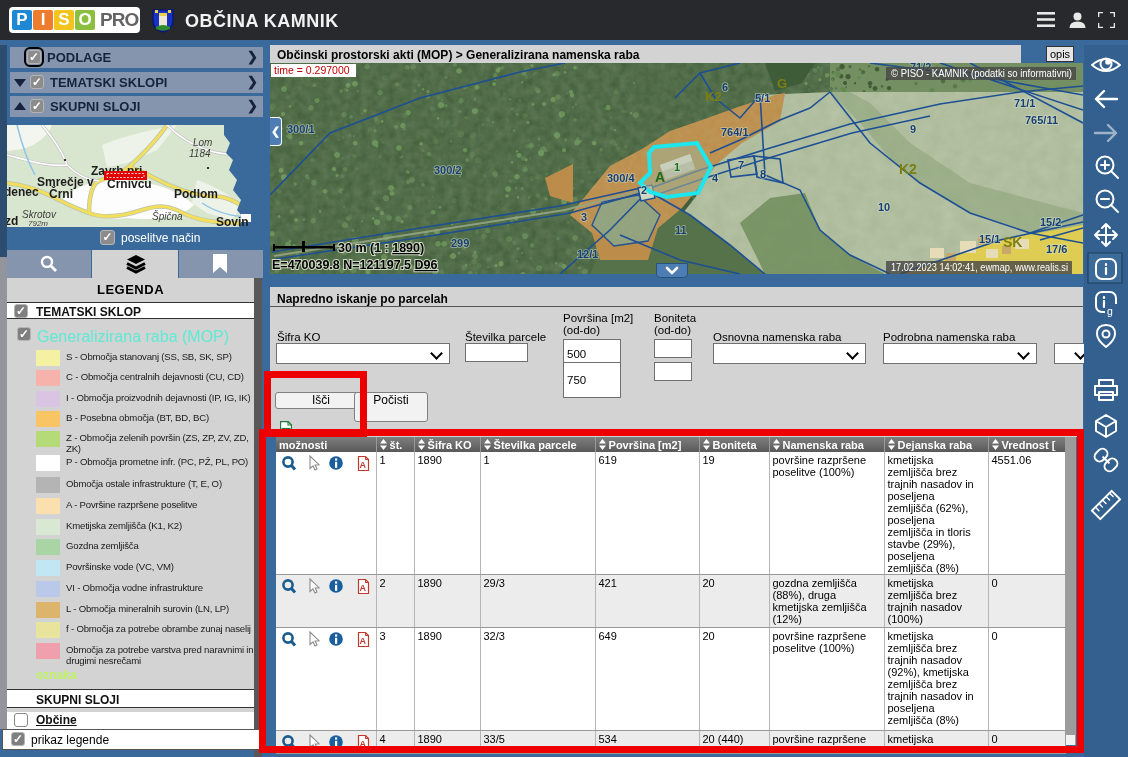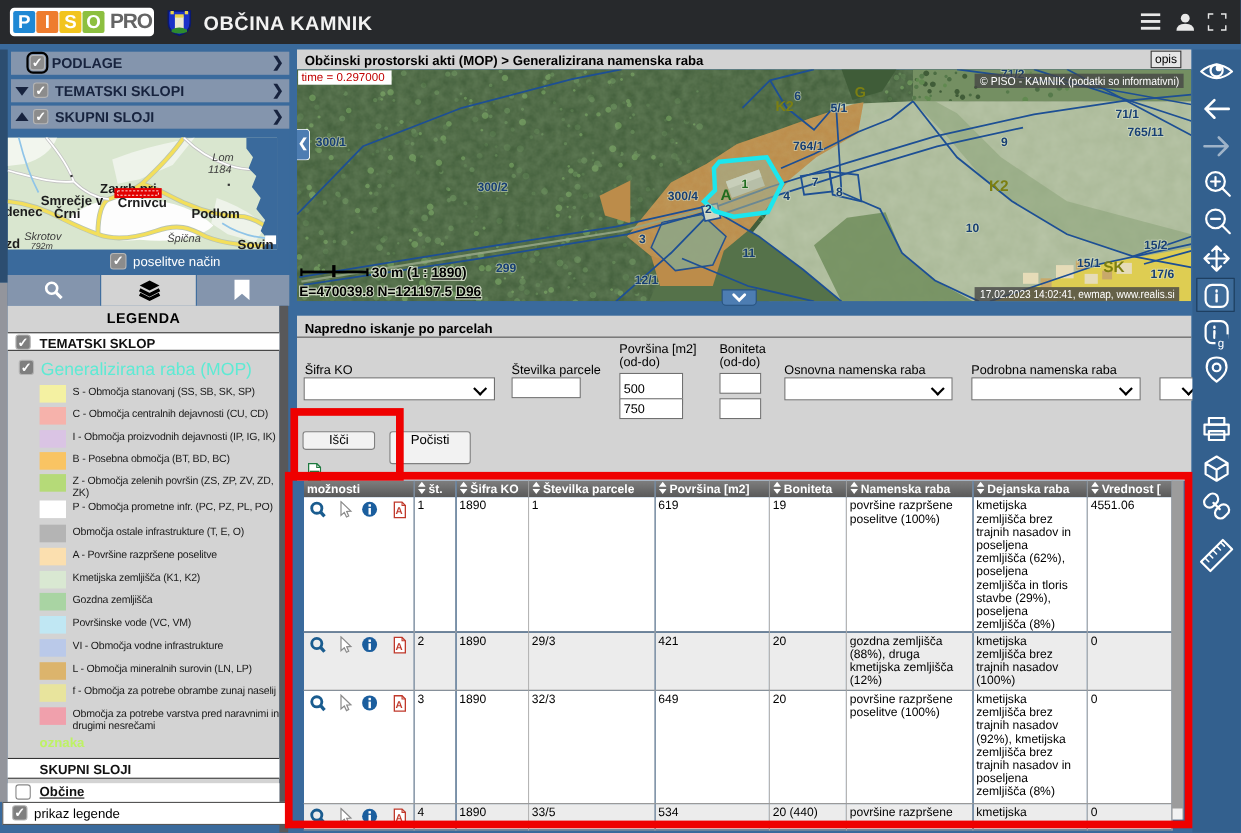--- a/index.html
+++ b/index.html
@@ -29,21 +29,21 @@
 #tabs { left:7px; top:250px; width:256px; height:28px; }
 .tab { position:absolute; top:0; height:28px; background:#8495ad; }
 #legpanel { left:7px; top:278px; width:247px; height:451px; background:#d3d3d3; }
 #legscroll { left:254px; top:278px; width:8px; height:479px; background:#58585a; }
 .legrow { position:absolute; font-size:9.6px; color:#1a1a1a; letter-spacing:-0.2px; }
 .sw { position:absolute; left:29px; width:24px; height:16px; }
 .swt { position:absolute; left:59px; top:2px; width:188px; line-height:10.5px; white-space:nowrap; overflow:hidden; }
 #prikaz { left:2px; top:729px; width:261px; height:21px; background:#fff; border:1px solid #555; font-size:12px; }
 
 
-#crumb { left:270px; top:45px; width:813px; height:18px; background:#d3d3d3; font-weight:bold; font-size:12px; color:#000; }
+#crumb { left:270px; top:45px; width:751px; height:18px; background:#d3d3d3; font-weight:bold; font-size:12px; color:#000; }
 #opis { position:absolute; left:1046px; top:46px; width:28px; height:16px; background:#e6e6e6; border:1px solid #333; font-size:11px; text-align:center; line-height:14px; font-weight:normal;}
 #mapwrap { left:270px; top:63px; width:813px; height:211px; overflow:hidden; }
 #bluestrip { left:270px; top:274px; width:813px; height:13px; background:#3a6a9c; }
 #downtab { left:656px; top:263px; width:32px; height:15px; background:#4d7db2; border:1px solid #27527e; border-radius:0 0 4px 4px; color:#fff; text-align:center; font-size:10px; line-height:13px; font-weight:bold;}
 #lefttab { left:270px; top:117px; width:12px; height:29px; background:#4d7db2; border:1px solid #fff; border-left:none; border-radius:0 4px 4px 0; color:#fff; font-size:11px; line-height:27px; text-align:center; font-weight:bold;}
 #formpanel { left:270px; top:287px; width:813px; height:150px; background:#d3d3d3; }
 .flabel { position:absolute; font-size:11.5px; color:#000; }
 .finput { position:absolute; background:#fff; border:1px solid #707070; font-size:11.5px; padding:1px 3px; }
 .fselect { position:absolute; background:#fff; border:1px solid #707070; }
 .fselect:after { content:""; position:absolute; right:8px; top:5px; width:7px; height:7px; border-right:2.6px solid #000; border-bottom:2.6px solid #000; transform:rotate(45deg); }
@@ -446,31 +446,31 @@
 
 <div class="abs" id="formpanel">
   <div style="position:absolute; left:7px; top:5px; font-weight:bold; font-size:12px;">Napredno iskanje po parcelah</div>
   <div style="position:absolute; left:0; top:19px; width:813px; border-bottom:1px solid #555;"></div>
   <div class="flabel" style="left:7px; top:44px;">Šifra KO</div>
   <div class="fselect" style="left:6px; top:56px; width:174px; height:21px;"></div>
   <div class="flabel" style="left:195px; top:44px;">Številka parcele</div>
   <input class="finput" style="left: 195px; top: 56px; width: 63px; height: 19px;">
   <div class="flabel" style="left:293px; top:25px;">Površina [m2]<br>(od-do)</div>
   <input class="finput" style="left: 293px; top: 52px; width: 58px; height: 29px;" value="500">
-  <input class="finput" style="left: 293px; top: 75px; width: 58px; height: 19px;" value="750">
+  <input class="finput" style="left: 293px; top: 75px; width: 58px; height: 36px;" value="750">
   <div class="flabel" style="left:384px; top:25px;">Boniteta<br>(od-do)</div>
   <input class="finput" style="left: 384px; top: 52px; width: 38px; height: 19px;">
   <input class="finput" style="left: 384px; top: 75px; width: 38px; height: 19px;">
   <div class="flabel" style="left:443px; top:44px;">Osnovna namenska raba</div>
   <div class="fselect" style="left:443px; top:56px; width:153px; height:21px;"></div>
   <div class="flabel" style="left:613px; top:44px;">Podrobna namenska raba</div>
   <div class="fselect" style="left:613px; top:56px; width:154px; height:21px;"></div>
   <div class="flabel" style="left:816px; top:44px;margin-top:24px;">Deja</div>
   <div class="fselect" style="left:784px; top:56px; width:40px; height:21px;"></div>
-  <div class="btn" style="left:5px; top:105px; width:66px; height:17px;">Išči</div>
+  <div class="btn" style="left:5px; top:105px; width:92px; height:17px;">Išči</div>
   <div class="btn" style="left:84px; top:105px; width:74px; height:30px;">Počisti</div>
   <svg style="position:absolute; left:10px; top:134px;" width="12" height="16" viewBox="0 0 12 16">
 <path d="M0.5 0.5 L8 0.5 L11.5 4 L11.5 15.5 L0.5 15.5 Z" fill="#fff" stroke="#1e7a40" stroke-width="1.3"></path>
 <path d="M8 0.5 L8 4 L11.5 4" fill="none" stroke="#1e7a40" stroke-width="1.1"></path>
 <rect x="2.2" y="7.5" width="7.6" height="6.5" fill="#fff" stroke="#1e7a40" stroke-width="1.2"></rect>
 <text x="3.4" y="13.3" font-size="7.5" font-weight="bold" fill="#1e7a40" font-family="Liberation Sans, sans-serif">x</text>
 </svg>
 </div>
 
 <div class="abs" id="tbl">

